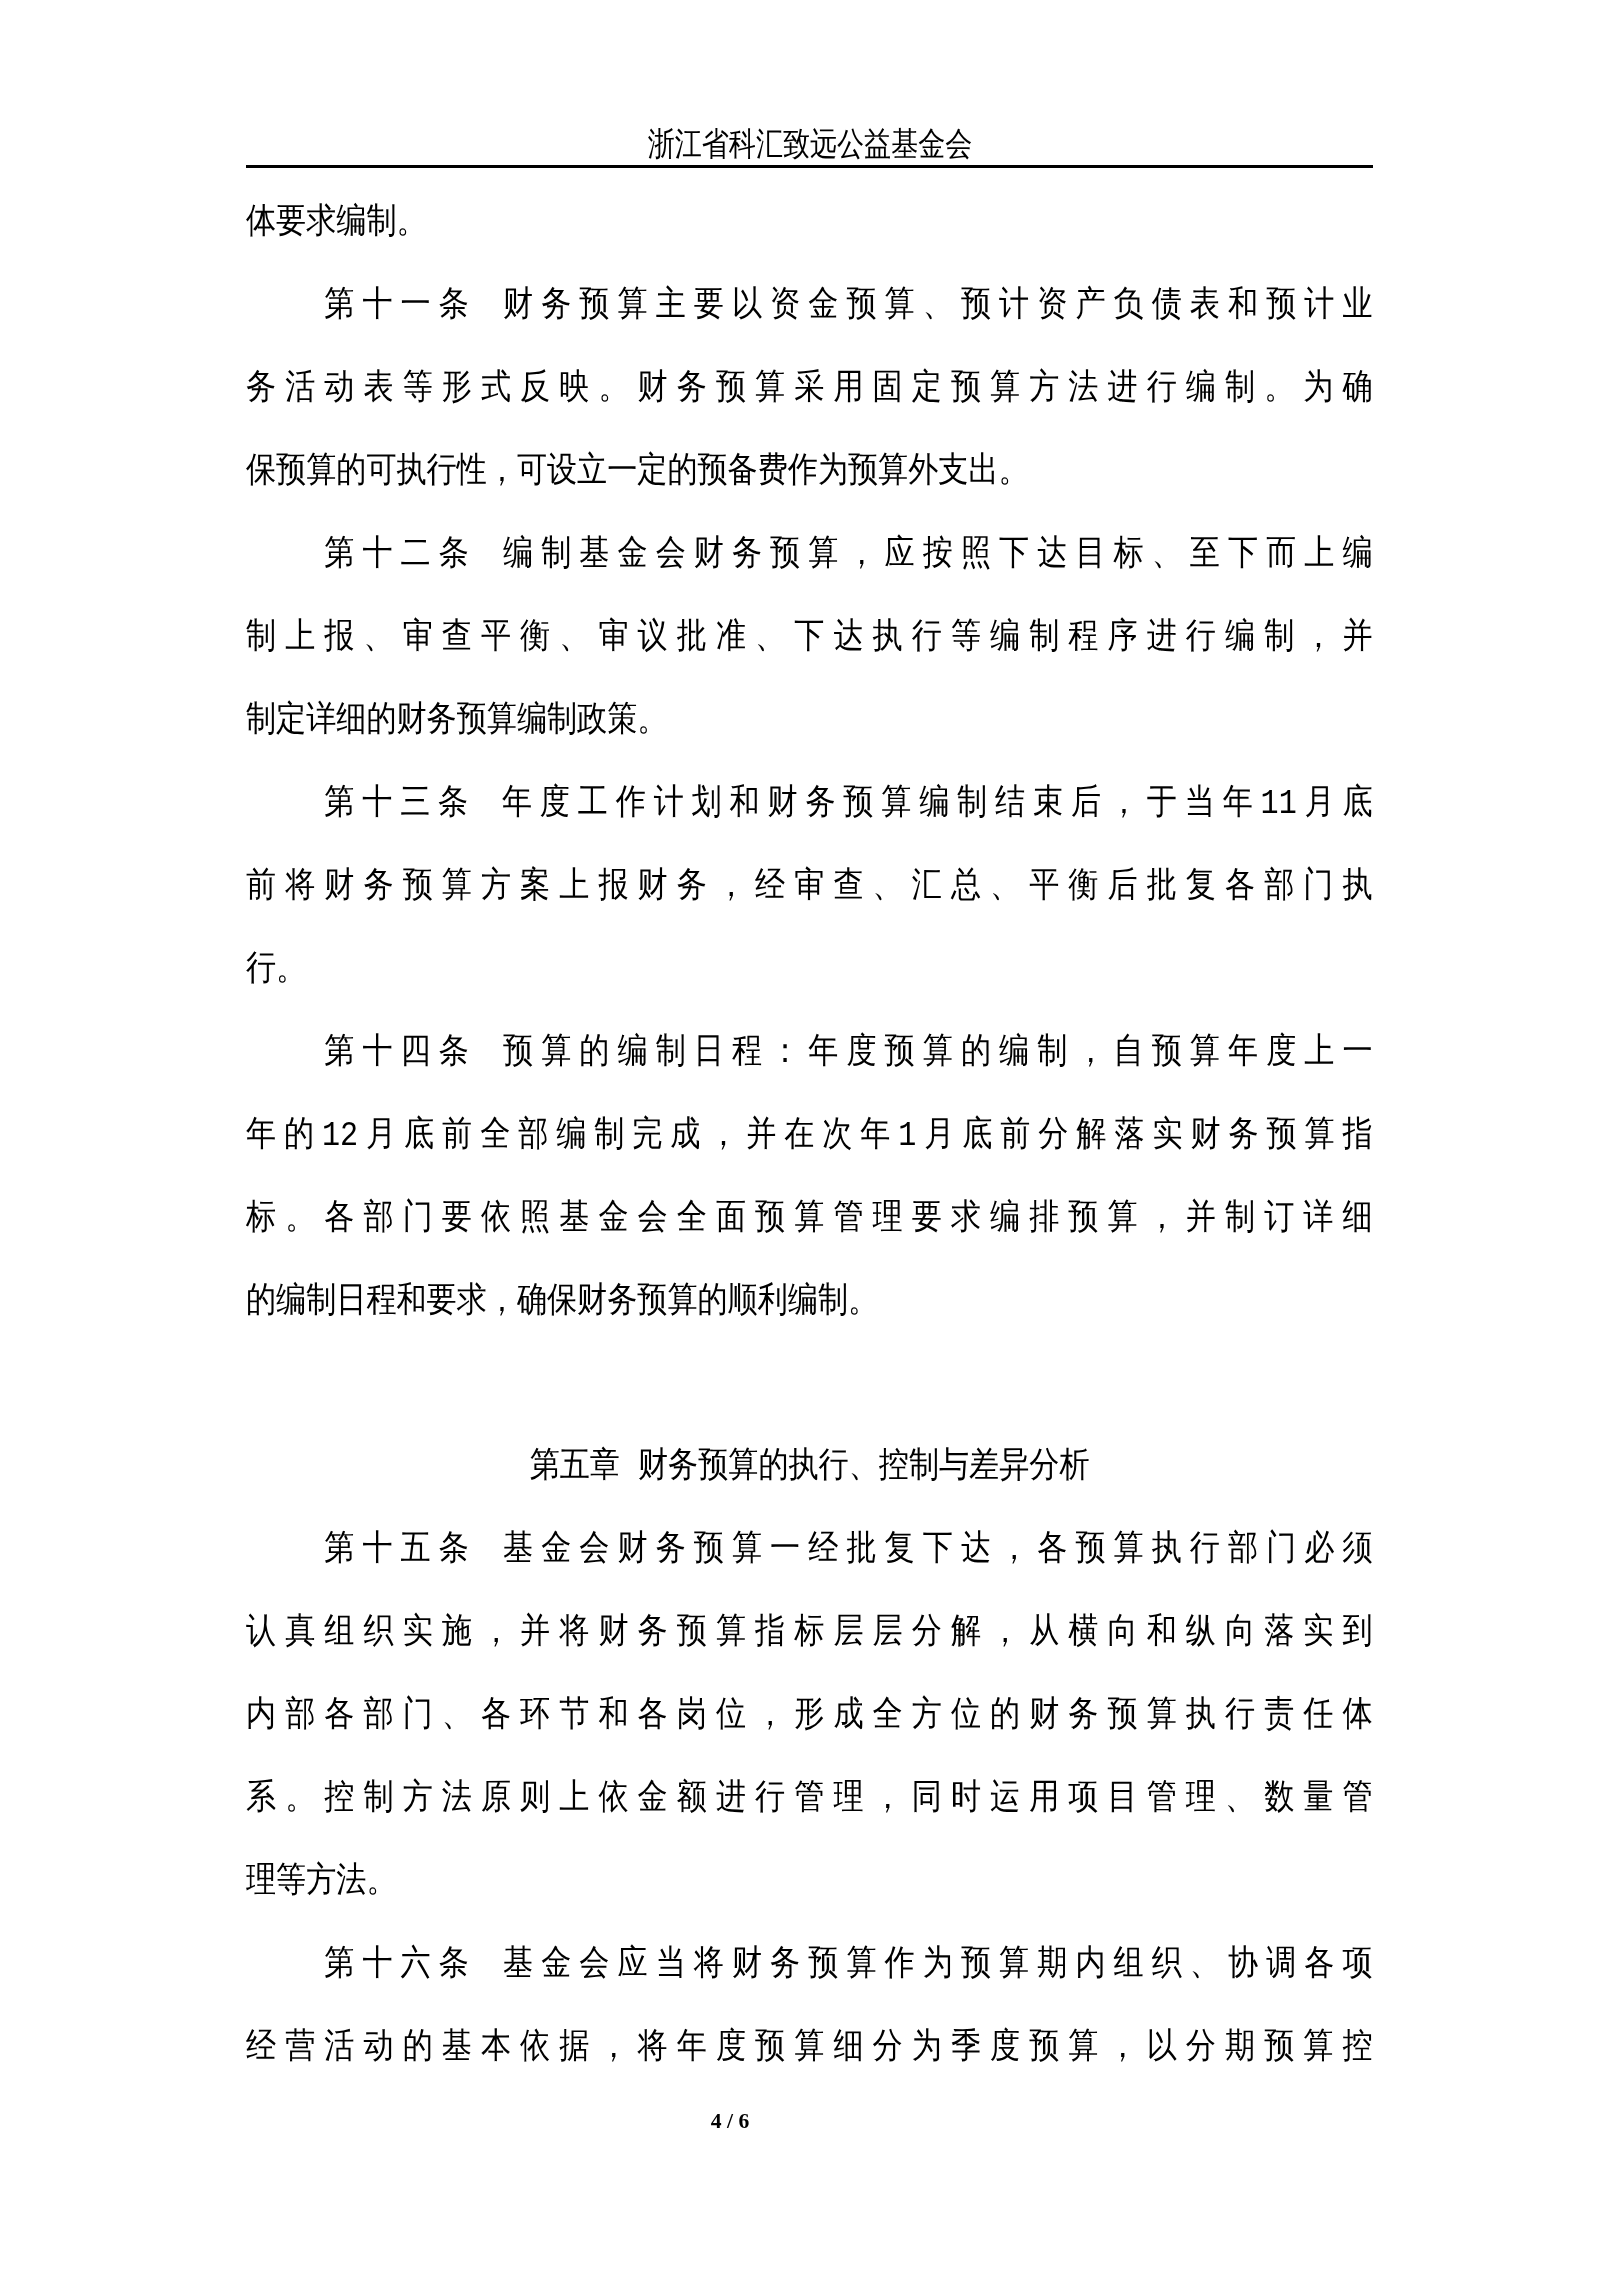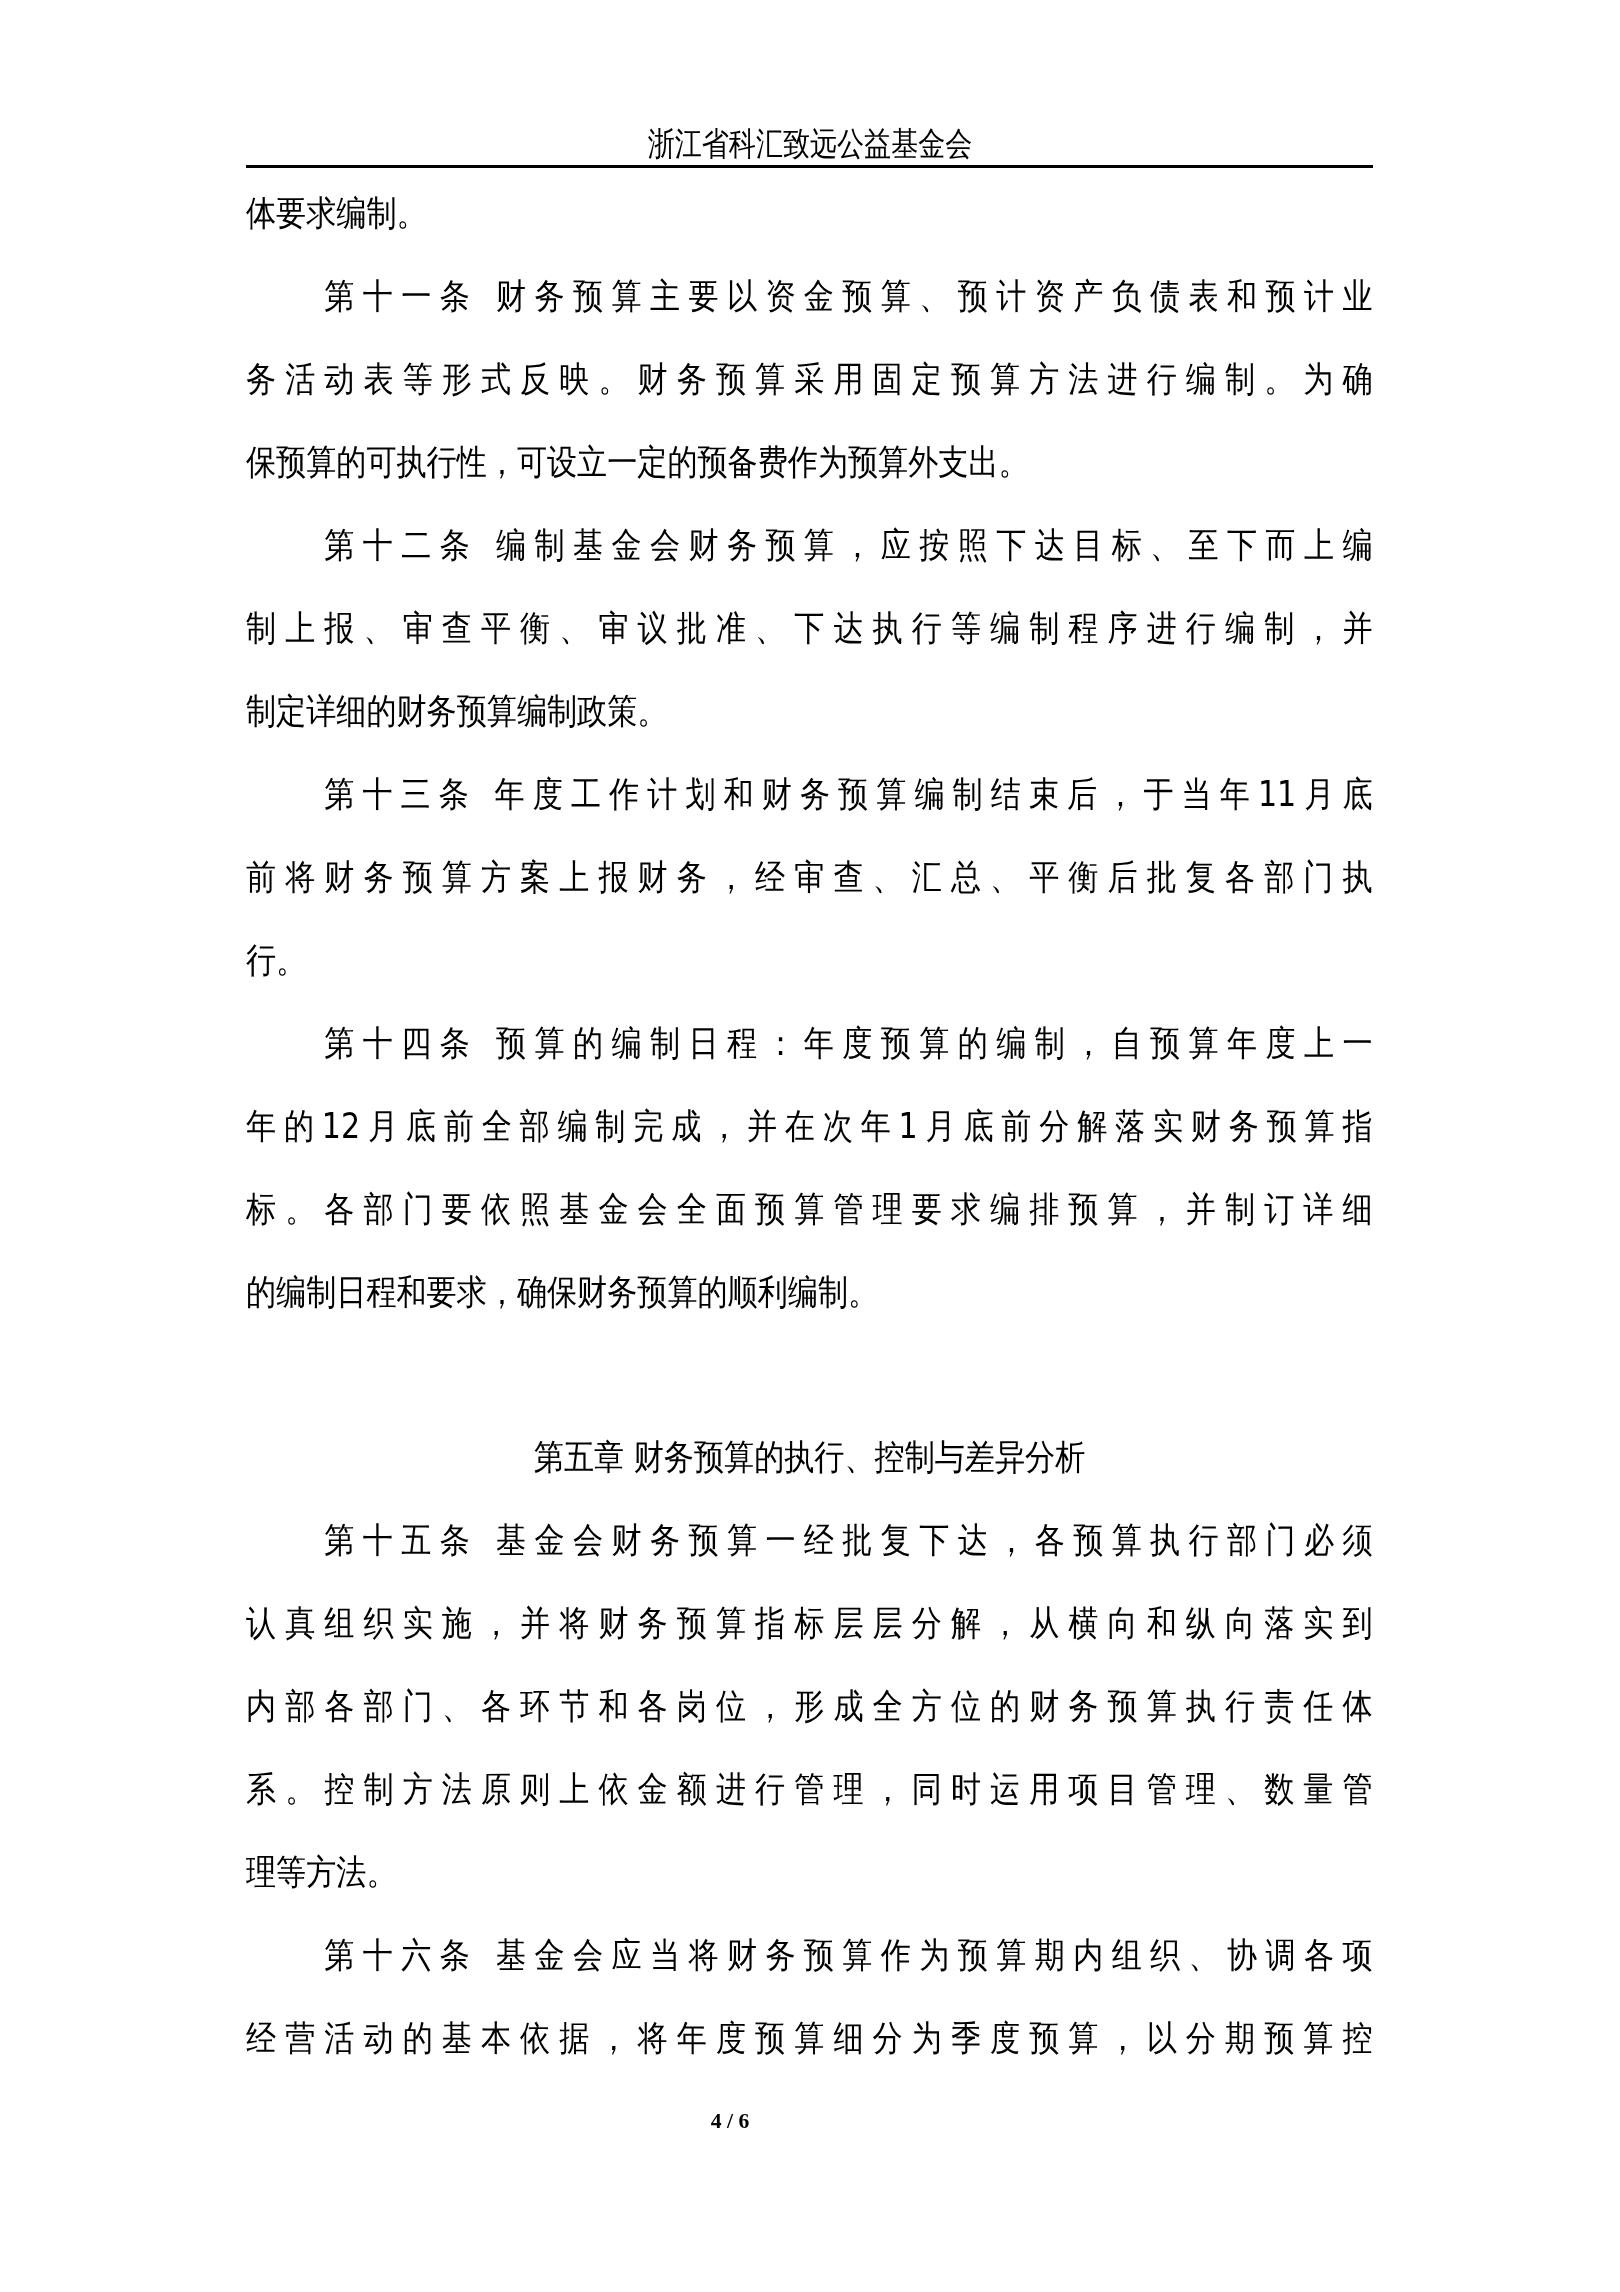--- a/index.html
+++ b/index.html
@@ -1,21 +1,21 @@
 <!DOCTYPE html>
 <html><head>
 <meta charset="utf-8">
 <style>
   html, body { margin: 0; padding: 0; background: #ffffff; }
   body { width: 1620px; height: 2293px; position: relative; overflow: hidden;
          font-family: "DejaVu Sans", sans-serif; color: #000; }
   .header-title { position: absolute; left: 0; width: 1620px; top: 120px; text-align: center;
                   font-size: 33px; line-height: 47px; transform: scaleX(0.82); transform-origin: 810px 0; }
   .header-rule { position: absolute; left: 246px; width: 1127px; top: 165px; height: 2.9px; background: #000; }
-  .body { position: absolute; left: 246px; width: 1127px; top: 172px; }
+  .body { position: absolute; left: 246px; width: 1127px; top: 182px; font-family: Liberation Mono, monospace; }
   .line { height: 83px; line-height: 82px; font-size: 35px; white-space: nowrap;
           transform: scaleX(0.86); transform-origin: 0 0; }
   .line.indent { padding-left: 91px; }
   .line.justify { text-align: justify; text-align-last: justify; width: 1310px; }
   .line.indent.justify { width: 1219px; }
   .chapter { height: 83px; line-height: 82px; font-size: 35px; text-align: center; white-space: nowrap;
              transform: scaleX(0.86); transform-origin: 564px 0; }
   .spacer { height: 82px; }
   .page-number { position: absolute; left: 0; width: 1460px; top: 2109px; text-align: center;
                  font-family: "Liberation Serif", serif; font-weight: bold; font-size: 21.6px; }

